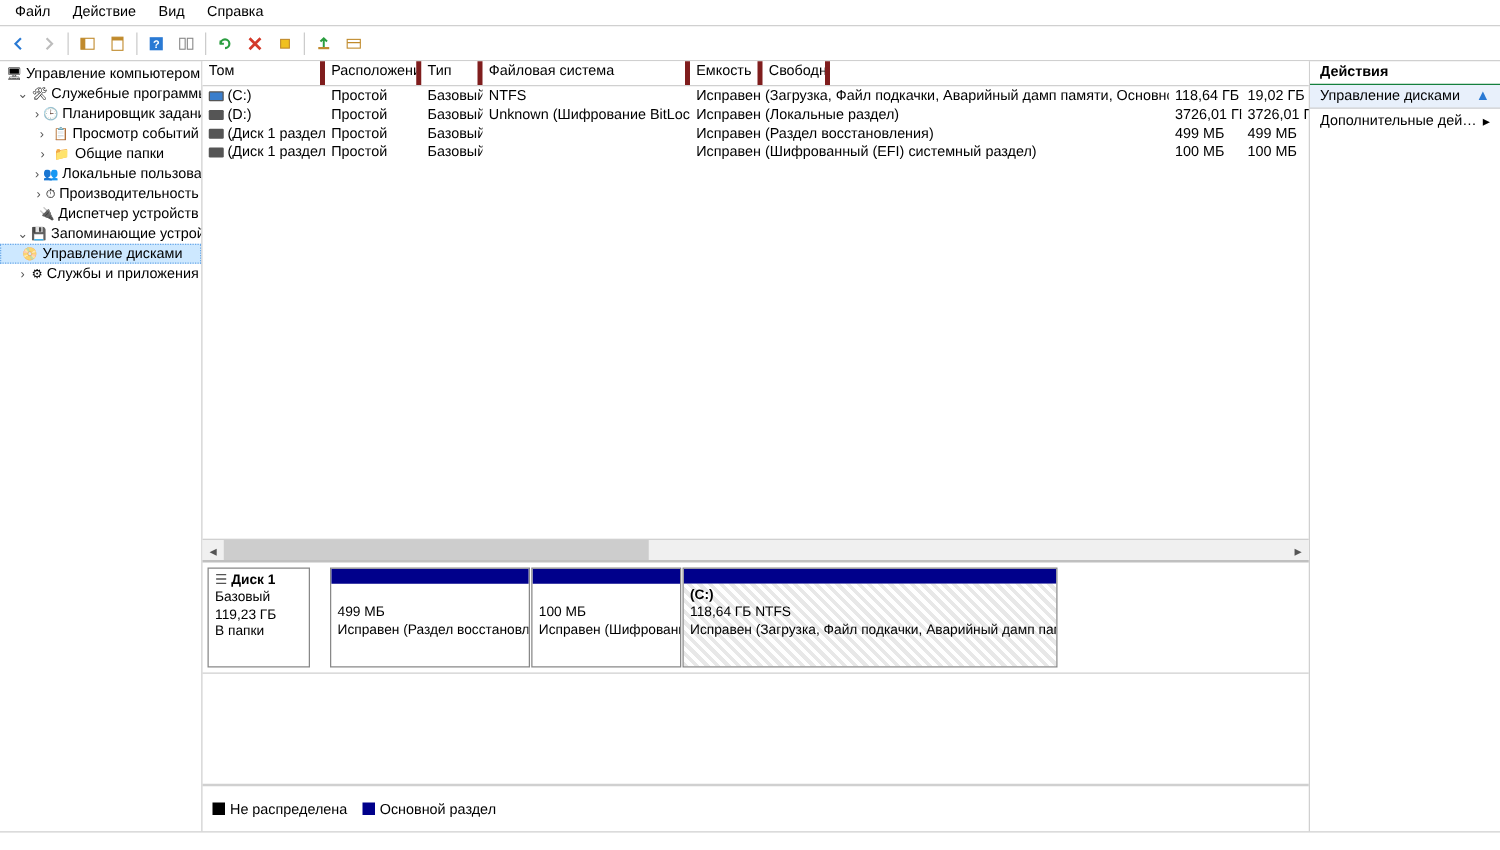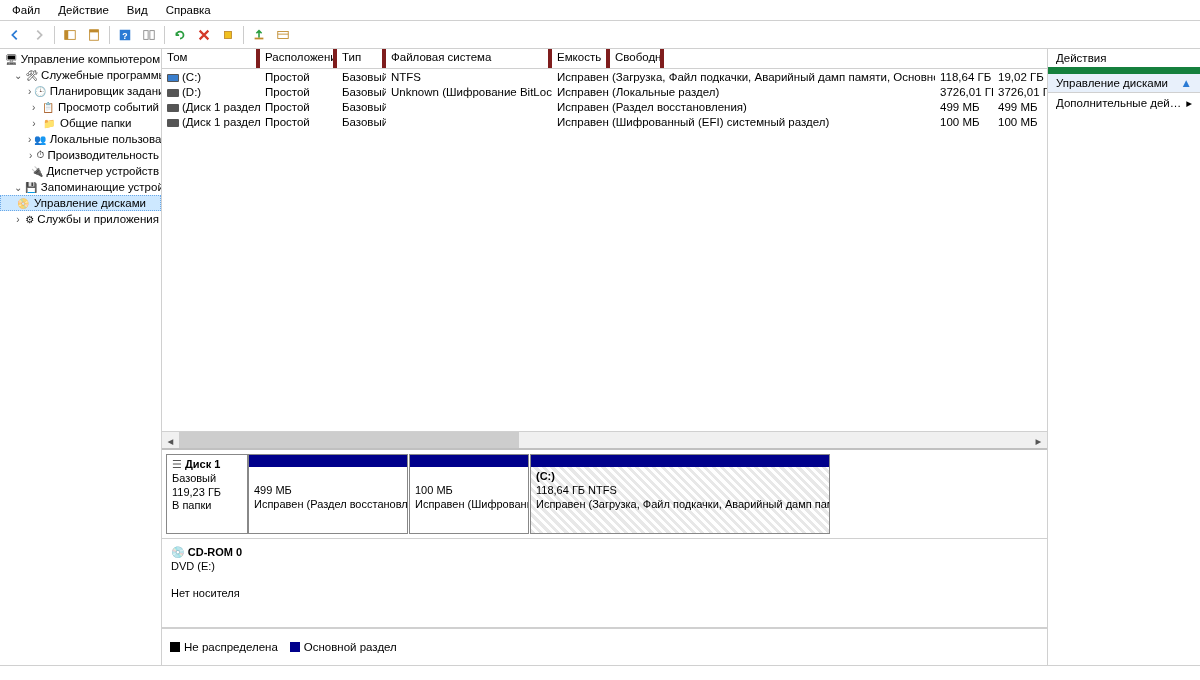--- a/index.html
+++ b/index.html
@@ -24,35 +24,35 @@
 .vbody { flex: 1; overflow-y: auto; }
 .vrow { display: flex; height: 15px; align-items: center; }
 .vrow .cell { padding: 0 5px; white-space: nowrap; overflow: hidden; }
 .drive-ico { width: 12px; height: 8px; background: #555; display: inline-block; margin-right: 3px; border-radius: 1px; position: relative; top: 1px; }
 .drive-ico.blue::after { content:""; position:absolute; inset:1px; background:#3a7ecc; }
 .hscroll { height: 17px; border-top: 1px solid #d0d0d0; background: #f0f0f0; position: relative; }
 .hscroll .track { position: absolute; inset: 0 17px; }
 .hscroll .thumb { position: absolute; height: 100%; background: #cdcdcd; }
 .hscroll .arrow { position: absolute; width: 17px; height: 17px; top: 0; display: flex; align-items: center; justify-content: center; color: #555; }
 .disklayout { height: 215px; display: flex; flex-direction: column; }
-.disk-row { flex: 1; display: flex; border-bottom: 1px solid #d0d0d0; padding: 4px; gap: 0; }
+.disk-row { flex: 1; display: flex; border-bottom: 1px solid #d0d0d0; padding: 4px; gap: 16px; }
 .disk-label { width: 82px; border: 1px solid #888; background: #fff; padding: 3px 5px; font-size: 11px; line-height: 1.25; }
 .disk-label b { font-weight: 600; }
 .disk-ico { font-size: 11px; color: #555; }
 .parts { flex: 1; display: flex; gap: 1px; }
 .part { border: 1px solid #888; background: #fff; display: flex; flex-direction: column; overflow: hidden; }
 .part .stripe { height: 12px; background: #00008b; }
 .part .hatched { background: repeating-linear-gradient(45deg,#e8e8e8 0,#e8e8e8 3px,#fff 3px,#fff 6px); }
 .part .plabel { padding: 3px 5px; font-size: 11px; line-height: 1.25; overflow: hidden; white-space: nowrap; }
 .legend { height: 22px; border-top: 1px solid #d0d0d0; display: flex; align-items: center; padding: 18px 8px; gap: 12px; font-size: 11.5px; }
 .legend .sw { width: 10px; height: 10px; display: inline-block; margin-right: 4px; position: relative; top: 1px; }
 .legend .sw.black { background: #000; }
 .legend .sw.navy { background: #00008b; }
 .actions { width: 152px; }
-.actions .hdr { padding: 3px 8px; border-bottom: 7px solid #15803d; font-weight: 400; }
+.actions .hdr { padding: 3px 8px; border-bottom: 1px solid #15803d; font-weight: 700; }
 .actions .grp { padding: 3px 8px; background: #e8f0fb; border-bottom: 1px solid #d0d0d0; display:flex; justify-content:space-between; align-items:center; }
 .actions .item { padding: 3px 8px; display:flex; justify-content:space-between; align-items:center; cursor:default; }
 .statusbar { height: 15px; border-top: 1px solid #d0d0d0; }
 .arrow-svg { width:14px; height:14px; }
 </style>
 </head>
 <body>
 
 <div class="menubar">
   <span>Файл</span>
@@ -268,25 +268,20 @@
             <div class="stripe"></div>
             <div class="plabel hatched" style="flex:1">
               <b>(C:)</b><br>
               <span>118,64 ГБ NTFS</span><br>
               <span>Исправен (Загрузка, Файл подкачки, Аварийный дамп памяти, Ос</span>
             </div>
           </div>
         </div>
       </div>
       <div class="disk-row">
-        <div class="disk-label" style="border:none">
-          <span class="disk-ico">💿 </span><b>CD-ROM 0</b><br>
-          <span>DVD (E:)</span><br><br>
-          <span>Нет носителя</span>
-        </div>
         <div class="parts"></div>
       </div>
       <div class="legend">
         <span><span class="sw black"></span><span>Не распределена</span></span>
         <span><span class="sw navy"></span><span>Основной раздел</span></span>
       </div>
     </div>
   </div>
 
   <div class="actions">

